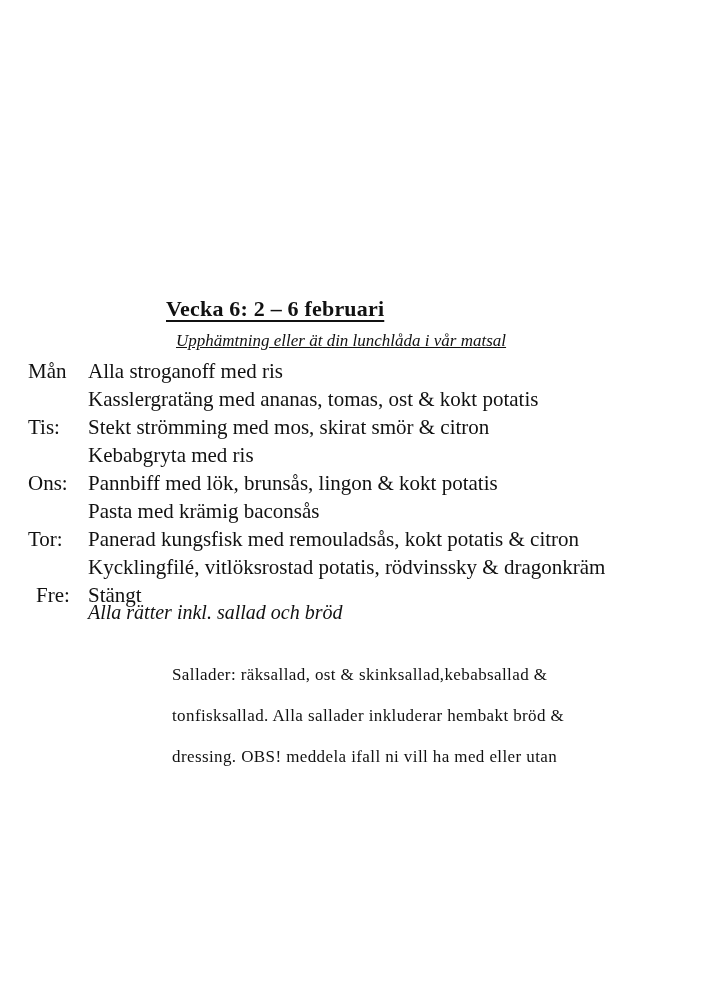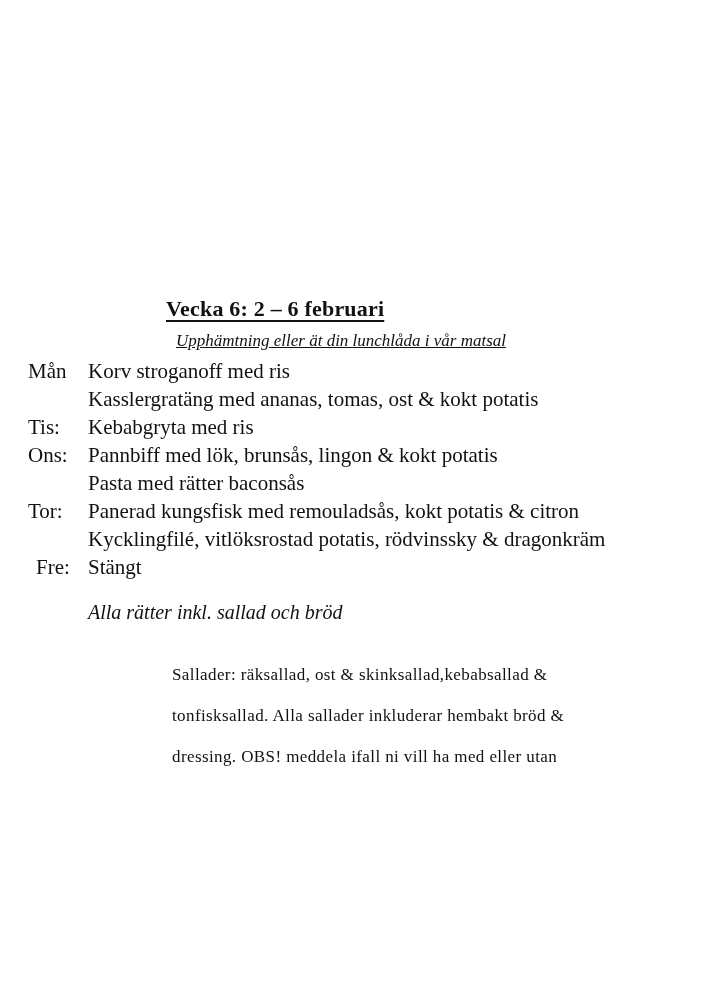--- a/index.html
+++ b/index.html
@@ -80,37 +80,38 @@
 
   <h1 class="title">Vecka 6: 2 – 6 februari</h1>
 
   <div class="subtitle">Upphämtning eller ät din lunchlåda i vår matsal</div>
 
   <div class="menu">
 
     <div class="menu-row">
       <span class="day">Mån</span>
       <div class="dishes">
-        <div class="dish">Korv stroganoff med ris</div>
+        <div class="dish">Alla stroganoff med ris</div>
         <div class="dish">Kasslergratäng med ananas, tomas, ost &amp; kokt potatis</div>
       </div>
     </div>
 
     <div class="menu-row">
       <span class="day">Tis:</span>
       <div class="dishes">
+        <div class="dish">Stekt strömming med mos, skirat smör &amp; citron</div>
         <div class="dish">Kebabgryta med ris</div>
       </div>
     </div>
 
     <div class="menu-row">
       <span class="day">Ons:</span>
       <div class="dishes">
         <div class="dish">Pannbiff med lök, brunsås, lingon &amp; kokt potatis</div>
-        <div class="dish">Pasta med rätter baconsås</div>
+        <div class="dish">Pasta med krämig baconsås</div>
       </div>
     </div>
 
     <div class="menu-row">
       <span class="day">Tor:</span>
       <div class="dishes">
         <div class="dish">Panerad kungsfisk med remouladsås, kokt potatis &amp; citron</div>
         <div class="dish">Kycklingfilé, vitlöksrostad potatis, rödvinssky &amp; dragonkräm</div>
       </div>
     </div>

